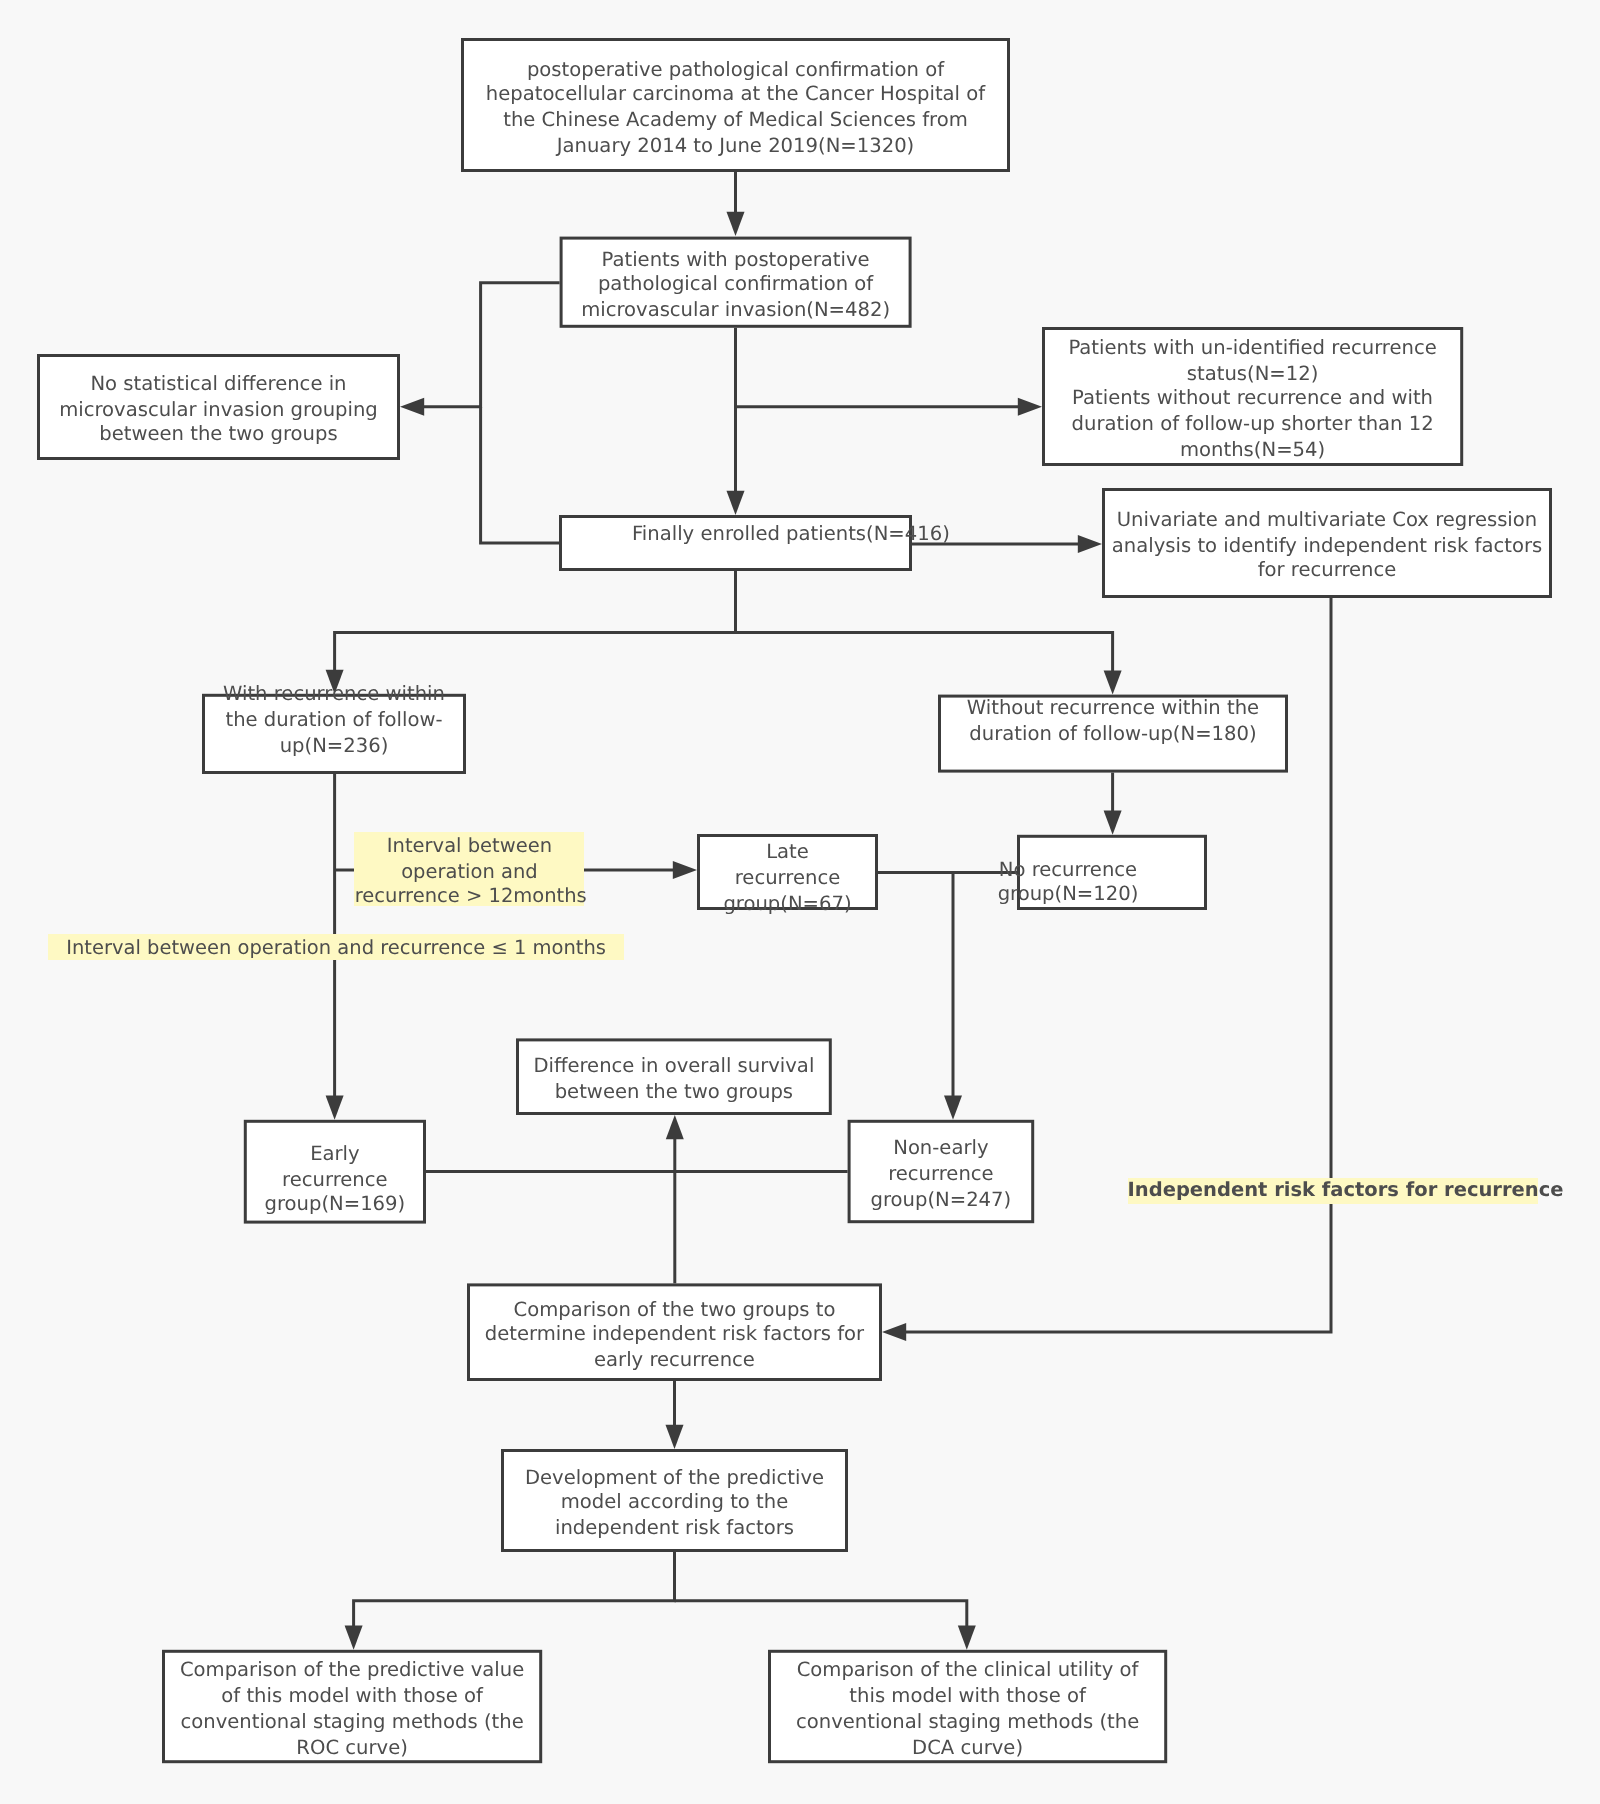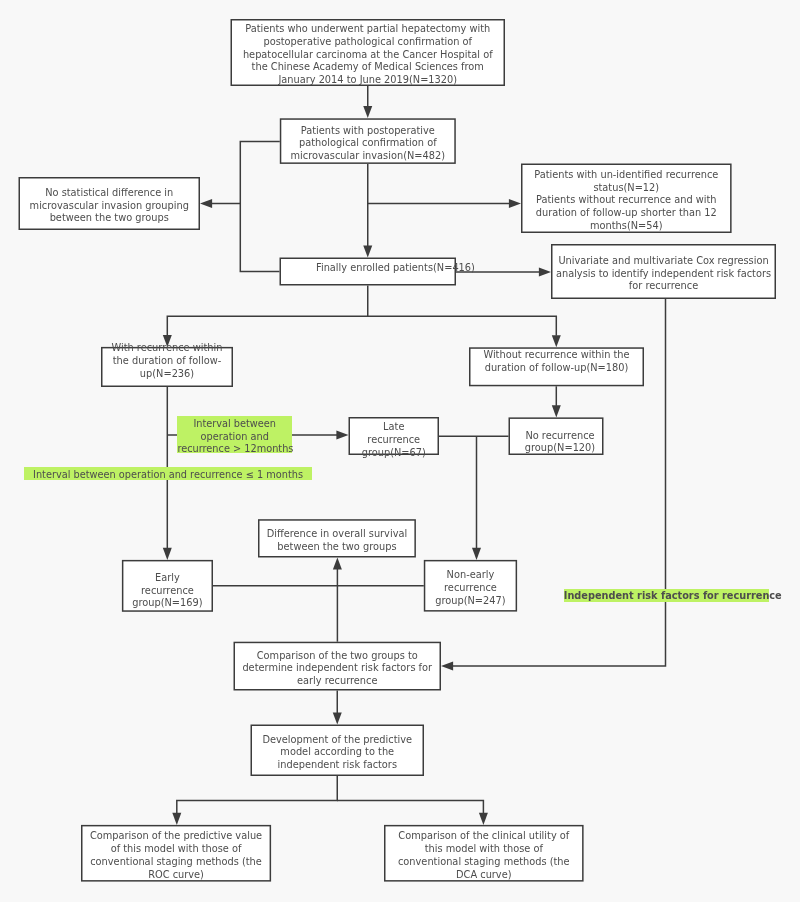--- a/index.html
+++ b/index.html
@@ -12,21 +12,21 @@
   svg#wires polyline{fill:none;stroke:#3c3c3c;stroke-width:1.50;}
   svg#wires polygon{fill:#3c3c3c;stroke:none;}
   .ntext,.ltext{position:absolute;box-sizing:border-box;display:flex;
         align-items:center;justify-content:center;}
   .ntext.overflow{align-items:flex-start;}
   .txt{width:100%;text-align:center;color:#4d4d4d;
        font-size:9.8px;line-height:12.75px;position:relative;top:2.6px;}
   .ntext.overflow .txt{top:2.6px;}
   .ln{display:block;white-space:nowrap;}
   .ltext .txt{font-size:9.75px;}
-  .ltext.boxed{background:#bef264;}
+  .ltext.boxed{background:#fef9c3;}
 </style>
 </head>
 <body>
 
 <div id="stage">
 <svg id="wires" viewBox="0 0 800 902">
 <g>
 <rect x="231.25" y="19.75" width="273.00" height="65.50"></rect>
 <rect x="280.55" y="119.05" width="174.50" height="44.10"></rect>
 <rect x="19.25" y="177.75" width="180.00" height="51.50"></rect>
@@ -122,21 +122,20 @@
           <polygon points="176.80,824.90 172.30,812.80 181.30,812.80"></polygon>
         </g>
         <g>
           <polyline points="337.25,800.40 483.40,800.40 483.40,813.40"></polyline>
           <polygon points="483.40,824.90 478.90,812.80 487.90,812.80"></polygon>
         </g>
 </g>
 </svg>
 <div class="ntext" style="left:232.00px;top:20.50px;width:271.50px;height:64.00px;">
       <div class="txt">
-        <span class="ln">Patients who underwent partial hepatectomy with</span>
         <span class="ln">postoperative pathological confirmation of</span>
         <span class="ln">hepatocellular carcinoma at the Cancer Hospital of</span>
         <span class="ln">the Chinese Academy of Medical Sciences from</span>
         <span class="ln">January 2014 to June 2019(N=1320)</span>
       </div>
     </div>
 <div class="ntext" style="left:281.30px;top:119.80px;width:173.00px;height:42.60px;">
       <div class="txt">
         <span class="ln">Patients with postoperative</span>
         <span class="ln">pathological confirmation of</span>
@@ -184,21 +183,21 @@
         <span class="ln">duration of follow-up(N=180)</span>
       </div>
     </div>
 <div class="ntext overflow" style="left:350.00px;top:418.50px;width:87.50px;height:35.00px;">
       <div class="txt">
         <span class="ln">Late</span>
         <span class="ln">recurrence</span>
         <span class="ln">group(N=67)</span>
       </div>
     </div>
-<div class="ntext" style="left:514px;top:418.90px;width:92.00px;height:42px;border-radius:13px;">
+<div class="ntext" style="left:488px;top:418.90px;width:92.00px;height:42px;border-radius:13px;">
       <div class="txt">
         <span class="ln">No recurrence</span>
         <span class="ln">group(N=120)</span>
       </div>
     </div>
 <div class="ntext" style="left:259.50px;top:520.70px;width:154.90px;height:35.30px;">
       <div class="txt">
         <span class="ln">Difference in overall survival</span>
         <span class="ln">between the two groups</span>
       </div>

